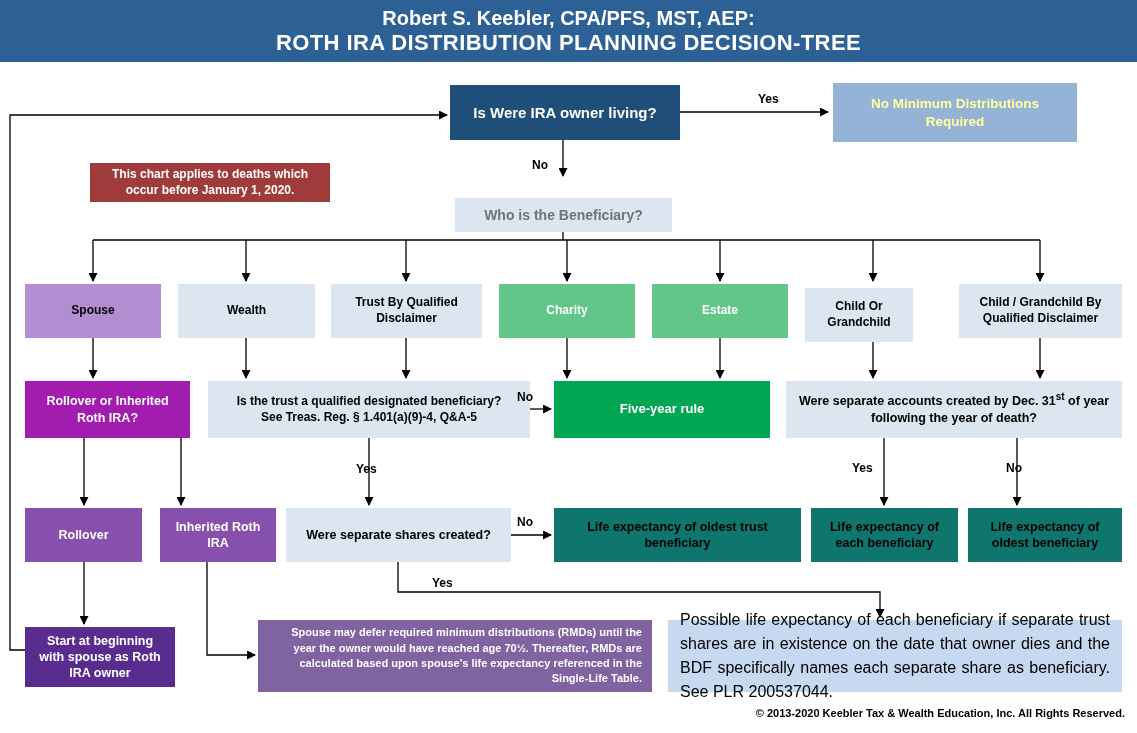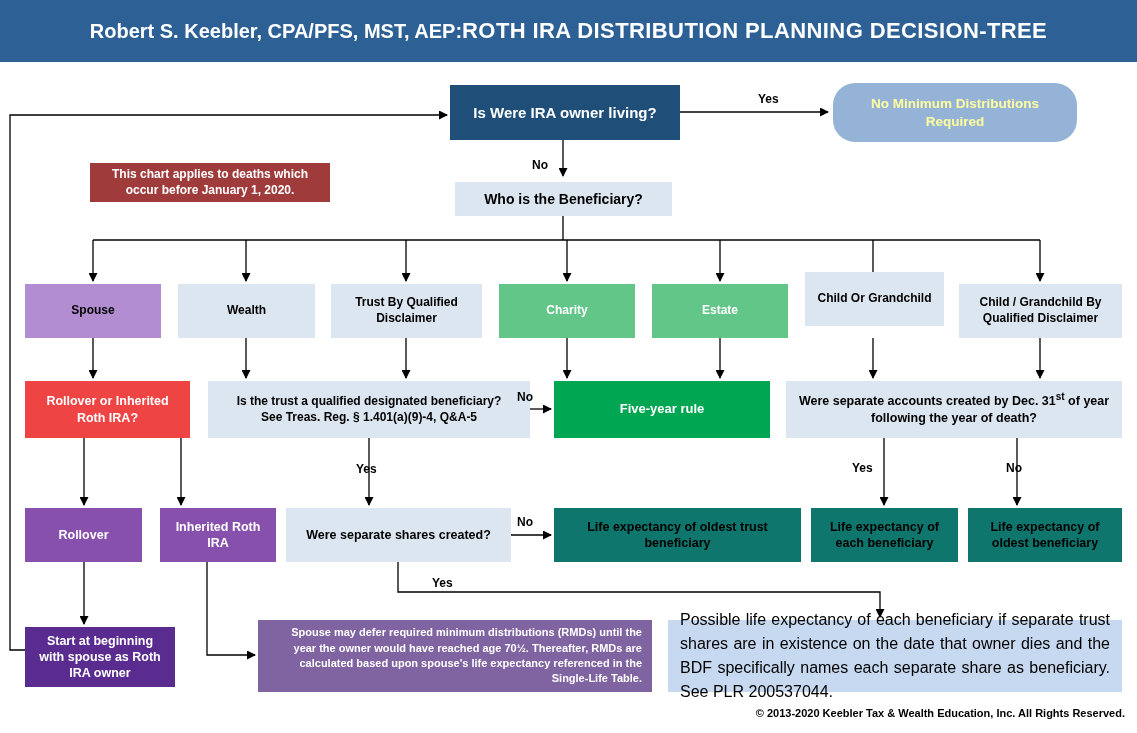--- a/index.html
+++ b/index.html
@@ -1,37 +1,37 @@
 <!DOCTYPE html>
 <html><head>
 <meta charset="utf-8">
 <style>
   * { margin:0; padding:0; box-sizing:border-box; }
   html,body { background:#ffffff; }
   body { font-family:"Liberation Sans", sans-serif; }
   #canvas { position:relative; width:1137px; height:733px; background:#fff; overflow:hidden; }
 
   .hdr { position:absolute; left:0; top:0; width:100%; height:62px; background:#2d6094; color:#fff;
-         display:flex; flex-direction:row; align-items:center; justify-content:center; text-align:center; }
+         display:flex; flex-direction:column; justify-content:center; text-align:center; }
   .hdr .l1 { font-size:20px; font-weight:bold; }
   .hdr .l2 { font-size:22px; font-weight:bold; letter-spacing:.4px; }
 
   svg.conn { position:absolute; left:0; top:0; pointer-events:none; }
 
   .node { position:absolute; display:flex; flex-direction:column; align-items:center; justify-content:center;
           text-align:center; font-weight:bold; font-size:12px; line-height:1.3; padding:3px 8px; }
   .navy   { background:#1f4e79; color:#fff; font-size:15px; }
-  .bluemid{ background:#95b3d7; color:#ffff9e; font-size:13.5px;border-radius:22px; }
+  .bluemid{ background:#95b3d7; color:#ffff9e; font-size:13.5px; }
   .maroon { background:#a03b3b; color:#fff; }
-  .who    { background:#dce6f1; color:#000000; font-size:14px; }
+  .who    { background:#dce6f1; color:#737373; font-size:14px;margin-top:16px; }
   .pale   { background:#dce6f1; color:#000; }
   .lav    { background:#b38dd2; color:#000; }
   .grn    { background:#61c687; color:#fff; }
   .grn2   { background:#00a651; color:#fff; font-size:13px; }
-  .pur    { background:#ef4444; color:#fff; font-size:12.5px; }
+  .pur    { background:#a21caf; color:#fff; font-size:12.5px; }
   .pur2   { background:#8750ac; color:#fff; font-size:12.5px; }
   .vio    { background:#5b2c90; color:#fff; font-size:12.5px; }
   .pblue  { background:#0f766e; color:#000; font-size:12.5px; }
   .notep  { background:#8064a2; color:#fff; font-size:11px; text-align:right; align-items:flex-start; padding:9px 10px; line-height:1.4; }
   .noteb  { background:#c6d9f1; color:#000; font-size:16px; font-weight:normal; text-align:justify; align-items:flex-start; padding:26px 12px; line-height:1.5; }
 
   .lbl { position:absolute; font-weight:bold; font-size:12px; color:#000; }
   .footer { position:absolute; right:12px; top:707px; font-size:11px; font-weight:bold; color:#000; }
   sup { font-size:10px; line-height:0; }
 </style>
@@ -87,21 +87,21 @@
   <div class="node navy" style="left:450px;top:85px;width:230px;height:55px">Is Were IRA owner living?</div>
   <div class="node bluemid" style="left:833px;top:83px;width:244px;height:59px">No Minimum Distributions Required</div>
   <div class="node maroon" style="left:90px;top:163px;width:240px;height:39px">This chart applies to deaths which occur before January 1, 2020.</div>
   <div class="node who" style="left:455px;top:182px;width:217px;height:34px">Who is the Beneficiary?</div>
 
   <div class="node lav" style="left:25px;top:284px;width:136px;height:54px">Spouse</div>
   <div class="node pale" style="left:178px;top:284px;width:137px;height:54px">Wealth</div>
   <div class="node pale" style="left:331px;top:284px;width:151px;height:54px">Trust By Qualified Disclaimer</div>
   <div class="node grn" style="left:499px;top:284px;width:136px;height:54px">Charity</div>
   <div class="node grn" style="left:652px;top:284px;width:136px;height:54px">Estate</div>
-  <div class="node pale" style="left:805px;top:272px;width:139px;height:54px">Child Or Grandchild</div>
+  <div class="node pale" style="left:805px;top:288px;width:108px;height:54px">Child Or Grandchild</div>
   <div class="node pale" style="left:959px;top:284px;width:163px;height:54px">Child / Grandchild By Qualified Disclaimer</div>
 
   <div class="node pur" style="left:25px;top:381px;width:165px;height:57px">Rollover or Inherited Roth IRA?</div>
   <div class="node pale" style="left:208px;top:381px;width:322px;height:57px;padding:4px 26px">
     <span>Is the trust a qualified designated beneficiary?</span>
     <span>See Treas. Reg. § 1.401(a)(9)-4, Q&amp;A-5</span>
   </div>
   <div class="node grn2" style="left:554px;top:381px;width:216px;height:57px">Five-year rule</div>
   <div class="node pale" style="left:786px;top:381px;width:336px;height:57px;font-size:12.5px">
     <span><span>Were separate accounts created by Dec. 31</span><sup>st</sup><span> of year following the year of death?</span></span>

